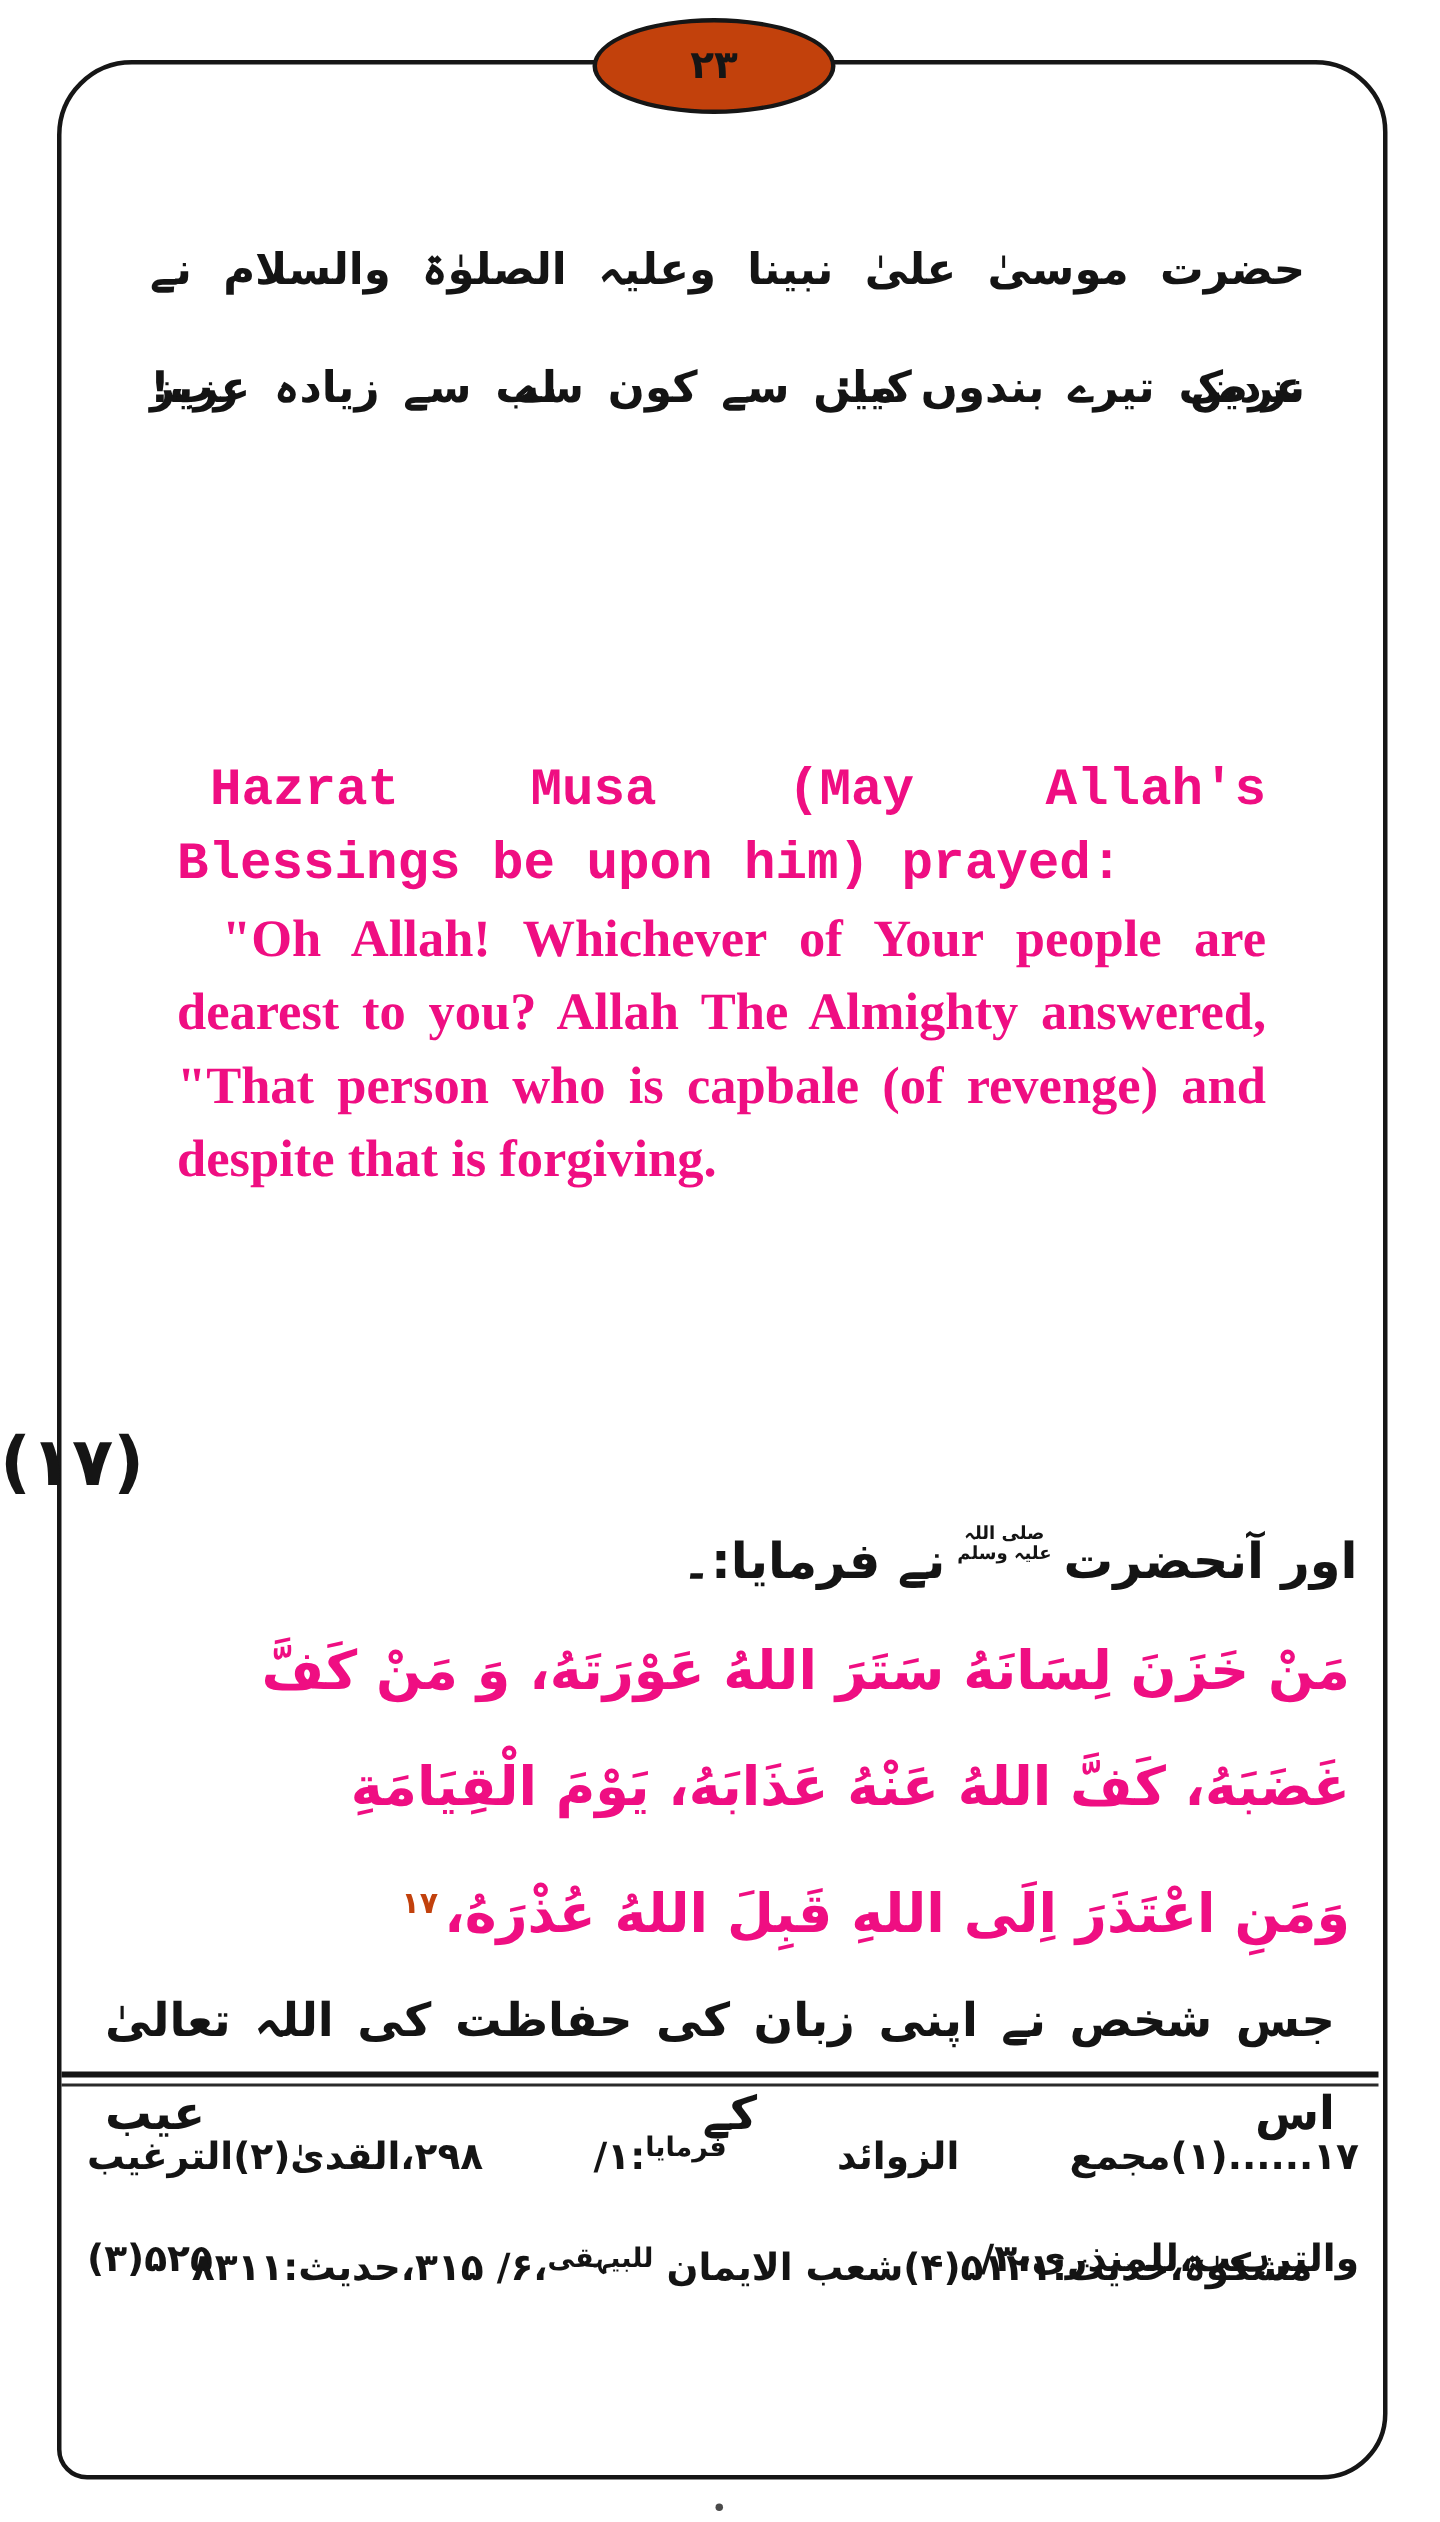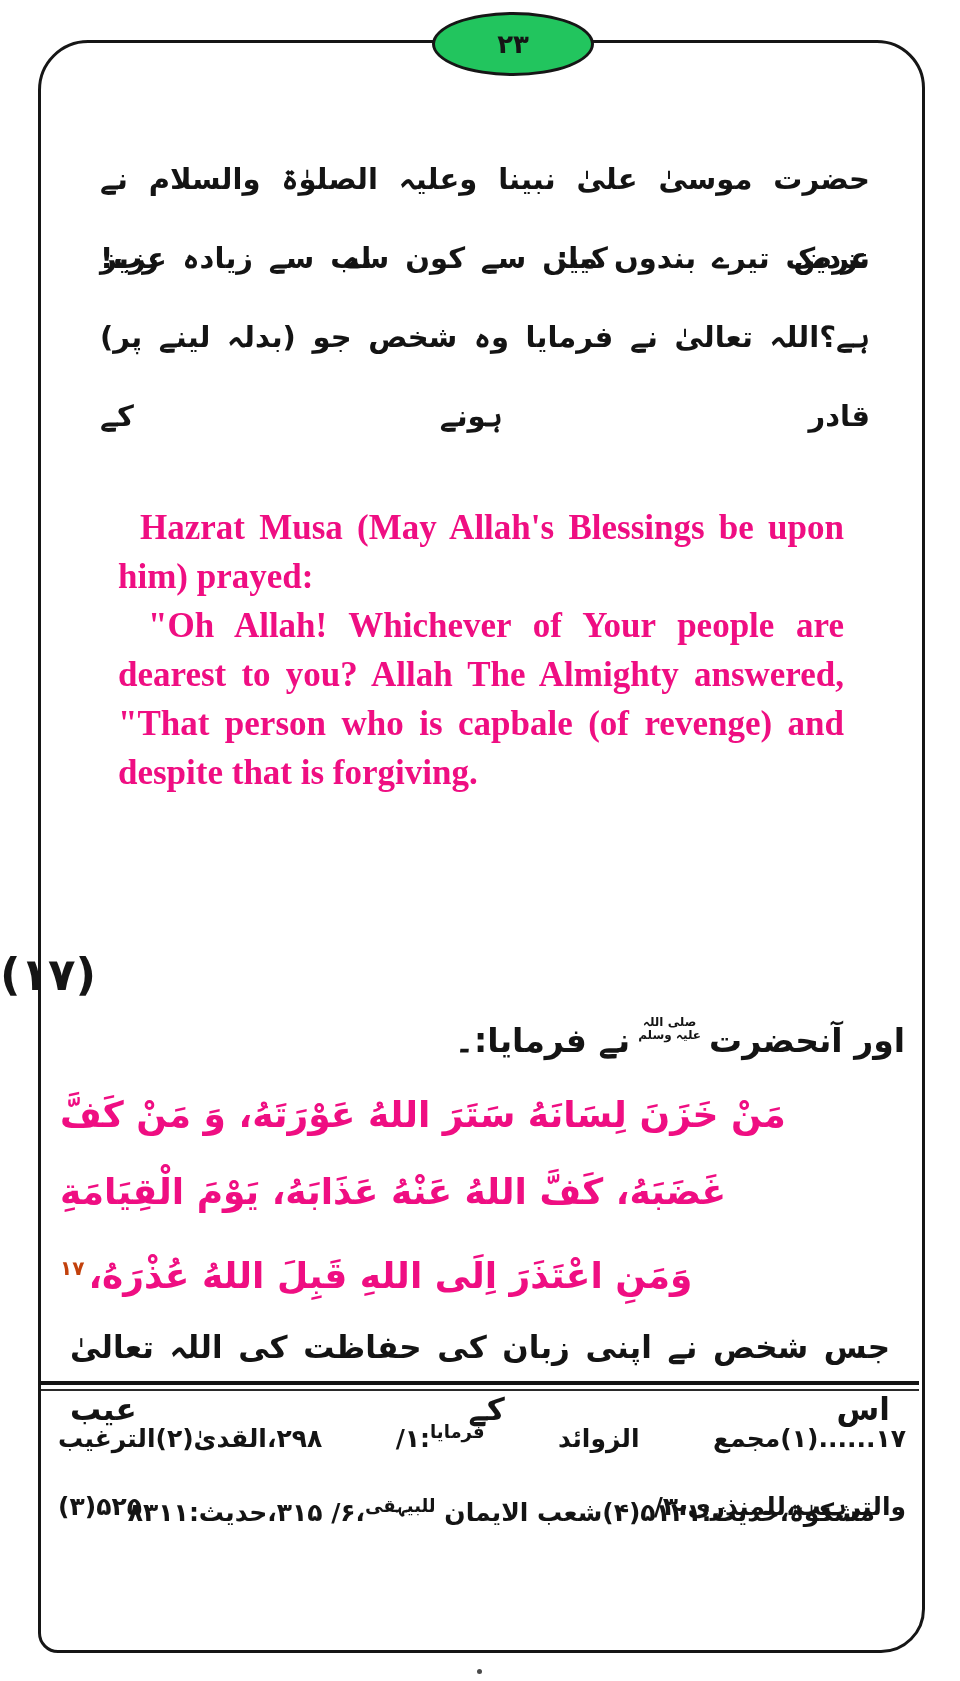--- a/index.html
+++ b/index.html
@@ -10,56 +10,56 @@
   }
   
   .frame{
     position:absolute;left:38px;top:40px;width:881px;height:1607px;
     border:3px solid #161616;
     border-radius:50px 48px 44px 20px;
     background:transparent;
   }
   
   .badge{
-    position:absolute;left:432px;top:12px;width:156px;height:58px;
-    background:#22c55e;border:3px solid #161616;border-radius:50%;
+    position:absolute;left:395px;top:12px;width:156px;height:58px;
+    background:#c2410c;border:3px solid #161616;border-radius:50%;
     z-index:3;display:flex;align-items:center;justify-content:center;
     font-size:26px;font-weight:bold;
   }
   .urdu{direction:rtl;font-weight:bold;color:#141414;}
   .stretch{text-align:justify;text-align-last:justify;text-justify:inter-word;}
   .urdu-intro{position:absolute;top:140px;left:100px;width:770px;font-size:29px;}
   .urdu-intro .uline{height:79px;line-height:79px;}
   .urdu-intro .centered{text-align:center;text-align-last:center;}
 
   .english{
     position:absolute;top:503px;left:118px;width:726px;
     color:#ef0e82;font-family:"Liberation Serif","DejaVu Serif",serif;
     font-weight:bold;font-size:35px;line-height:49px;text-align:justify;
   }
   .english p{margin:0;}
-  .english .p1{text-indent:22px;}
+  .english .p1{text-indent:22px;font-family:Liberation Mono, monospace;}
   .english .p2{text-indent:30px;}
 
   .section-num{
     position:absolute;top:948px;left:0;width:780px;text-align:left;
     font-size:45px;font-weight:bold;direction:rtl;
   }
   .narration{
     position:absolute;top:1008px;right:55px;height:66px;
     font-size:33px;line-height:66px;white-space:nowrap;
   }
   .stamp{
     display:inline-flex;flex-direction:column;vertical-align:middle;
     font-size:12px;line-height:13px;font-weight:bold;text-align:center;
     margin:12px 8px;transform:translateY(-14px);
   }
   .arabic{
     position:absolute;top:1076px;left:60px;width:840px;direction:rtl;
-    text-align:left;color:#ef0e82;font-weight:bold;font-size:36px;
+    text-align:right;color:#ef0e82;font-weight:bold;font-size:36px;
   }
   .arabic .aline{height:77px;line-height:77px;}
   .fnmark{font-size:20px;color:#c2410c;vertical-align:super;margin-right:4px;}
 
   .commentary{
     position:absolute;top:1316px;left:70px;width:820px;
     font-size:31px;height:62px;line-height:62px;
   }
   .separator{
     position:absolute;top:1381px;left:41px;width:878px;height:4px;
@@ -79,21 +79,20 @@
 
 <div class="frame"></div>
 
 <div class="badge">
   <span>۲۳</span>
 </div>
 
 <div class="urdu urdu-intro">
   <div class="uline stretch">حضرت موسیٰ علیٰ نبینا وعلیہ الصلوٰۃ والسلام نے عرض کیا: اے رب!</div>
   <div class="uline stretch">نزدیک تیرے بندوں میں سے کون سب سے زیادہ عزیز</div>
-  <div class="uline stretch">ہے؟اللہ تعالیٰ نے فرمایا وہ شخص جو (بدلہ لینے پر) قادر ہونے کے</div>
 </div>
 
 <div class="english">
   <p class="p1">Hazrat Musa (May Allah's Blessings be upon him) prayed:</p>
   <p class="p2">"Oh Allah! Whichever of Your people are dearest to you? Allah The Almighty answered, "That person who is capbale (of revenge) and despite that is forgiving.</p>
 </div>
 
 <div class="section-num">(۱۷)</div>
 
 <div class="urdu narration">

